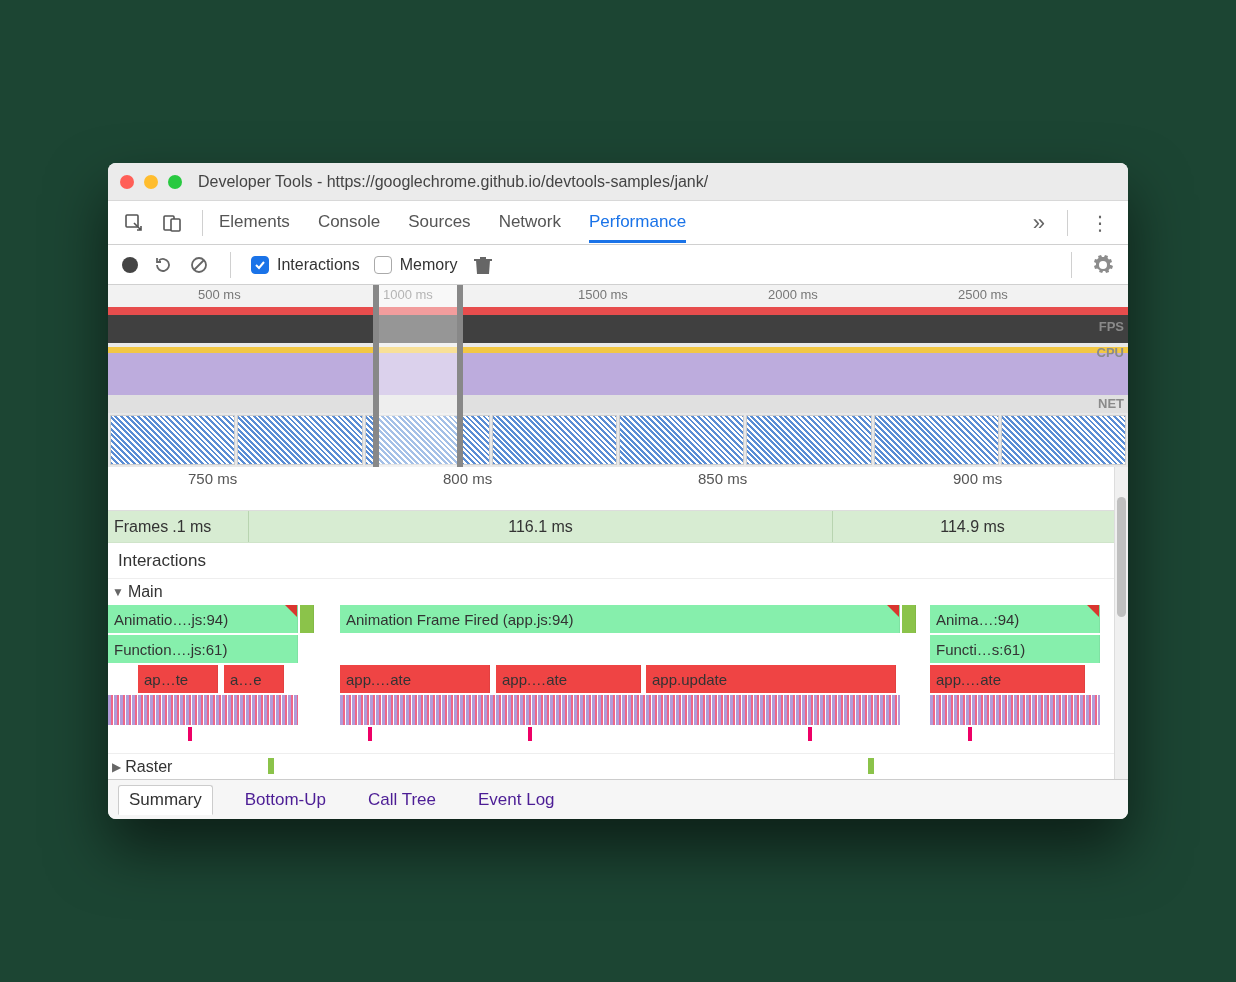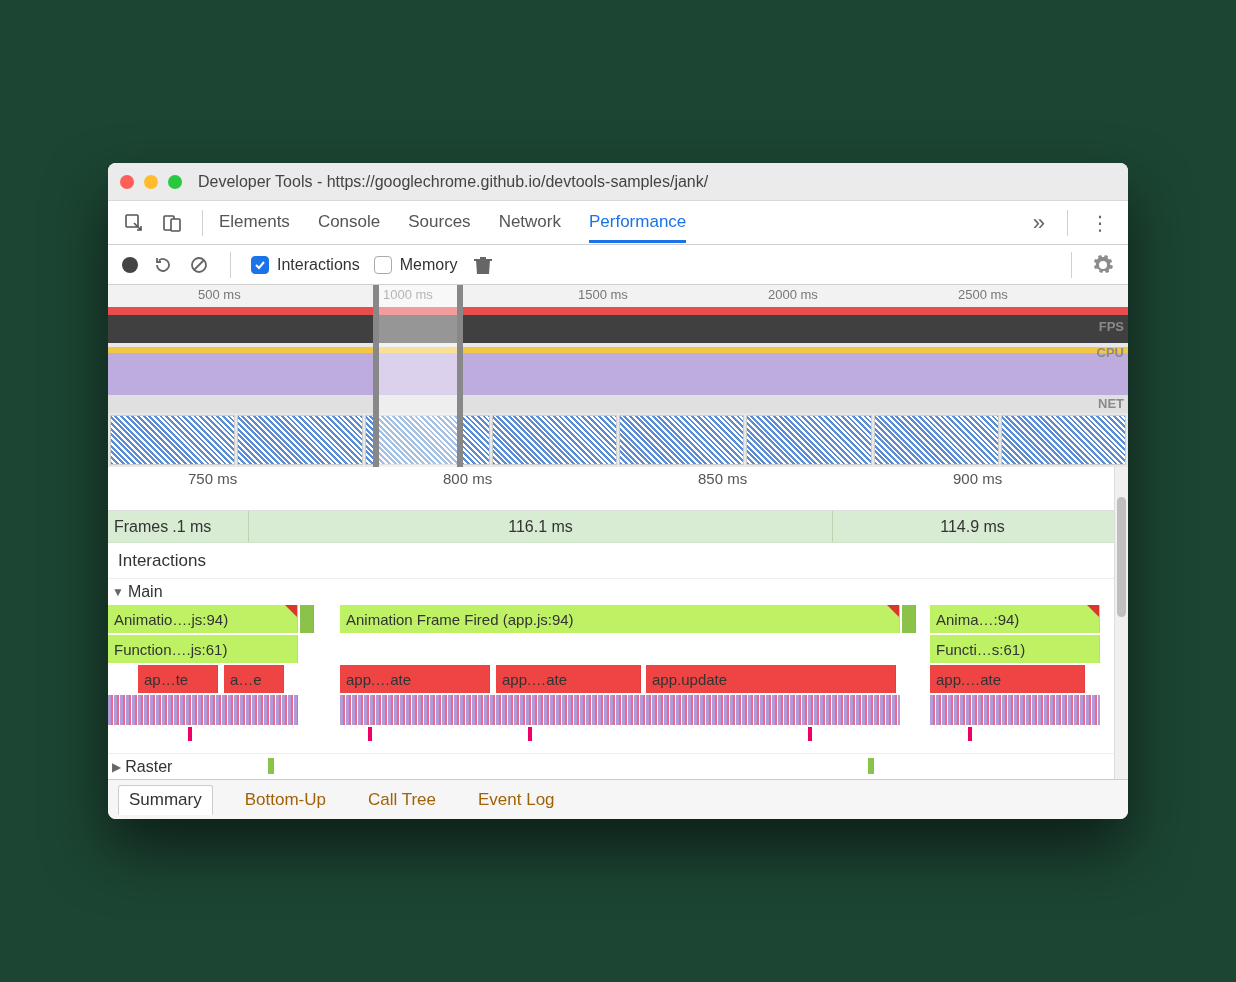--- a/index.html
+++ b/index.html
@@ -91,32 +91,32 @@
   .flame-ruler .tick{position:absolute;top:3px;}
   .frame-row{height:32px;background:#d7ecd2;position:relative;border-bottom:1px solid #cfe4c9;display:flex;align-items:center;font-size:16px;}
   .frame-row .rowlabel{padding-left:6px;}
   .frame-cell{position:absolute;top:0;bottom:0;border-left:1px solid #b8d4b0;display:flex;align-items:center;justify-content:center;color:#333;}
   .interactions-row{height:36px;display:flex;align-items:center;font-size:17px;color:#333;padding-left:10px;border-bottom:1px solid #eee;}
   .main-header{height:26px;display:flex;align-items:center;font-size:16px;color:#333;padding-left:4px;background:#fff;}
   .triangle{font-size:12px;margin-right:4px;color:#666;}
   .flame-rows{position:relative;}
   .frow{height:30px;position:relative;}
   .bar{position:absolute;top:0;height:28px;font-size:15px;color:#333;display:flex;align-items:center;padding:0 6px;white-space:nowrap;overflow:hidden;text-overflow:ellipsis;border-right:1px solid rgba(0,0,0,.05);}
-  .bar.yellow{background:#bef264;}
+  .bar.yellow{background:#86efac;}
   .bar.green{background:#8bc34a;width:14px;padding:0;}
   .bar.blue{background:#ef4444;}
   .bar .corner{position:absolute;top:0;right:0;width:0;height:0;border-left:12px solid transparent;border-top:12px solid #d9362f;}
   .stripes{height:30px;background:repeating-linear-gradient(90deg,#b19cd9 0 3px,#e68 3px 5px,#fff 5px 6px);position:relative;}
   .thin-row{height:28px;position:relative;}
   .tiny{position:absolute;width:4px;background:#e06;top:2px;height:14px;}
   .raster-row{height:26px;display:flex;align-items:center;padding-left:4px;font-size:16px;color:#333;border-top:1px solid #eee;position:relative;}
   .raster-bar{position:absolute;top:4px;width:6px;height:16px;background:#8bc34a;}
   
   .bottom-tabs{height:40px;border-top:1px solid #ccc;display:flex;align-items:center;gap:22px;padding:0 10px;background:#f6f6f6;font-size:17px;}
-  .btab{color:#a16207;cursor:pointer;padding:4px 10px;}
+  .btab{color:#4c1d95;cursor:pointer;padding:4px 10px;}
   .btab.active{background:#fff;border:1px solid #ccc;border-bottom:1px solid #fff;color:#333;border-radius:3px 3px 0 0;margin-bottom:-1px;}
 </style>
 </head>
 <body>
 
 <div class="window">
 
   <div class="titlebar">
     <div class="traffic">
       <div class="dot red"></div>

